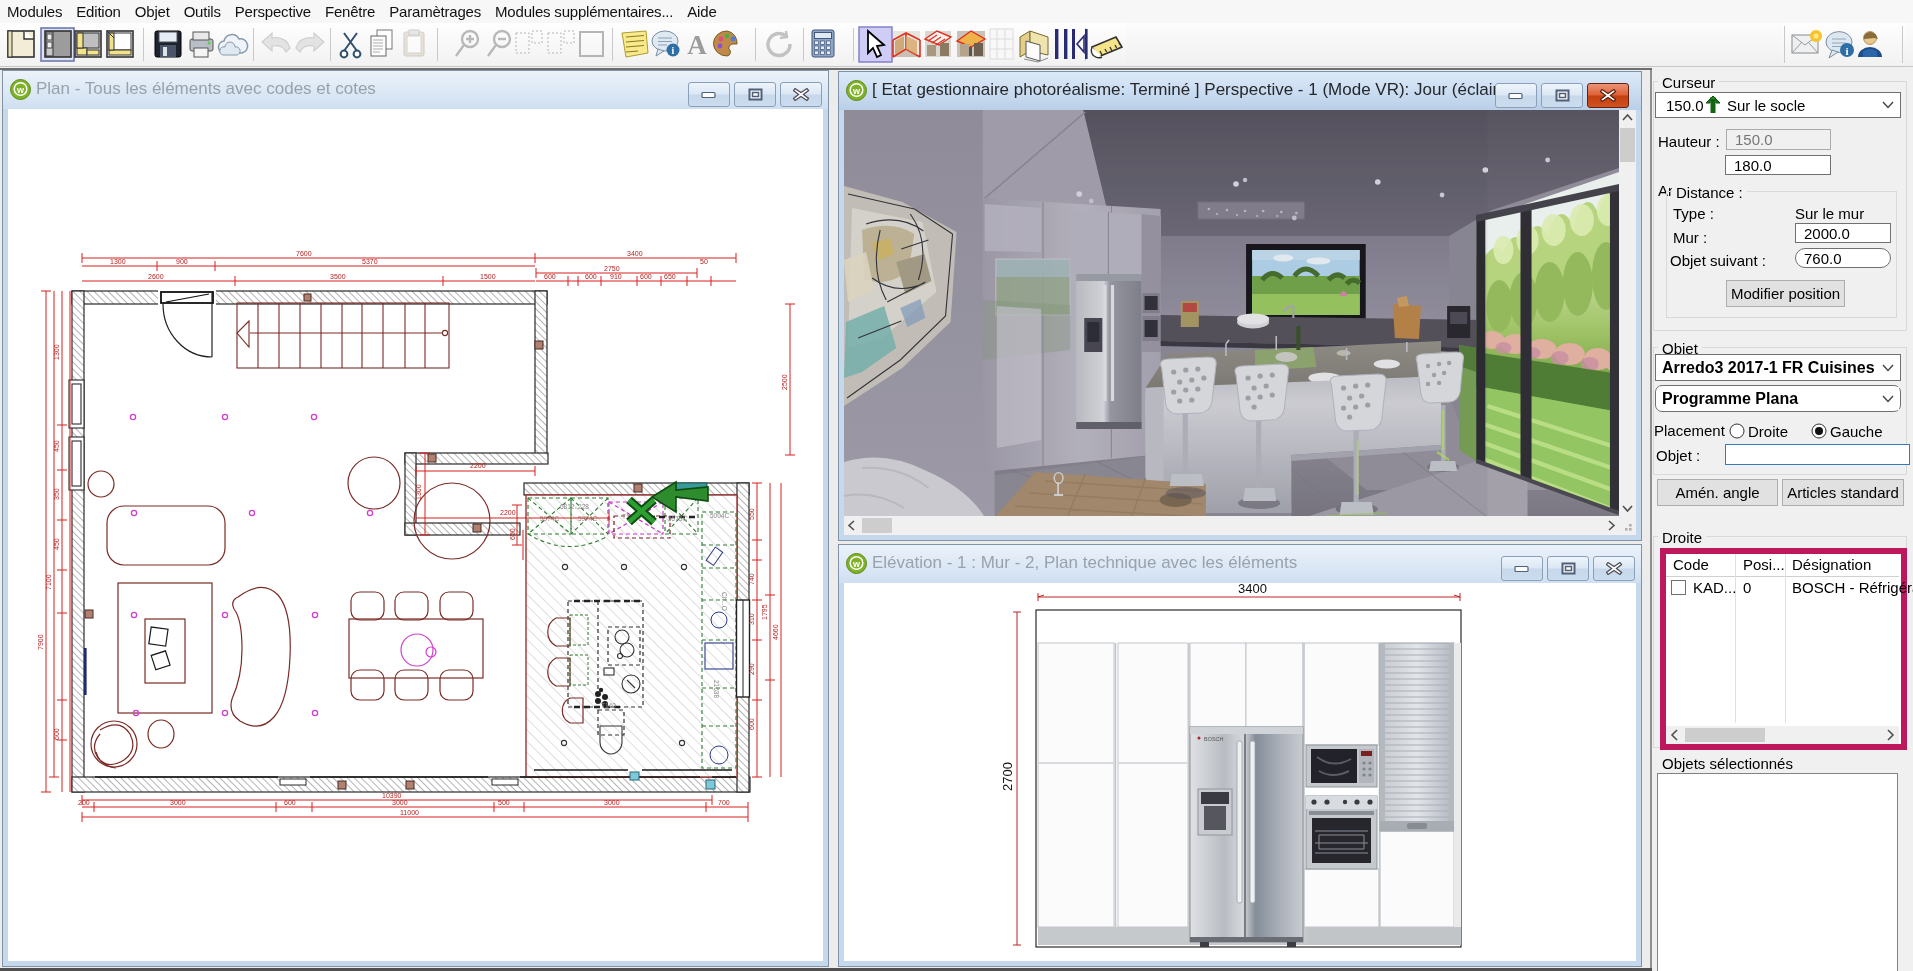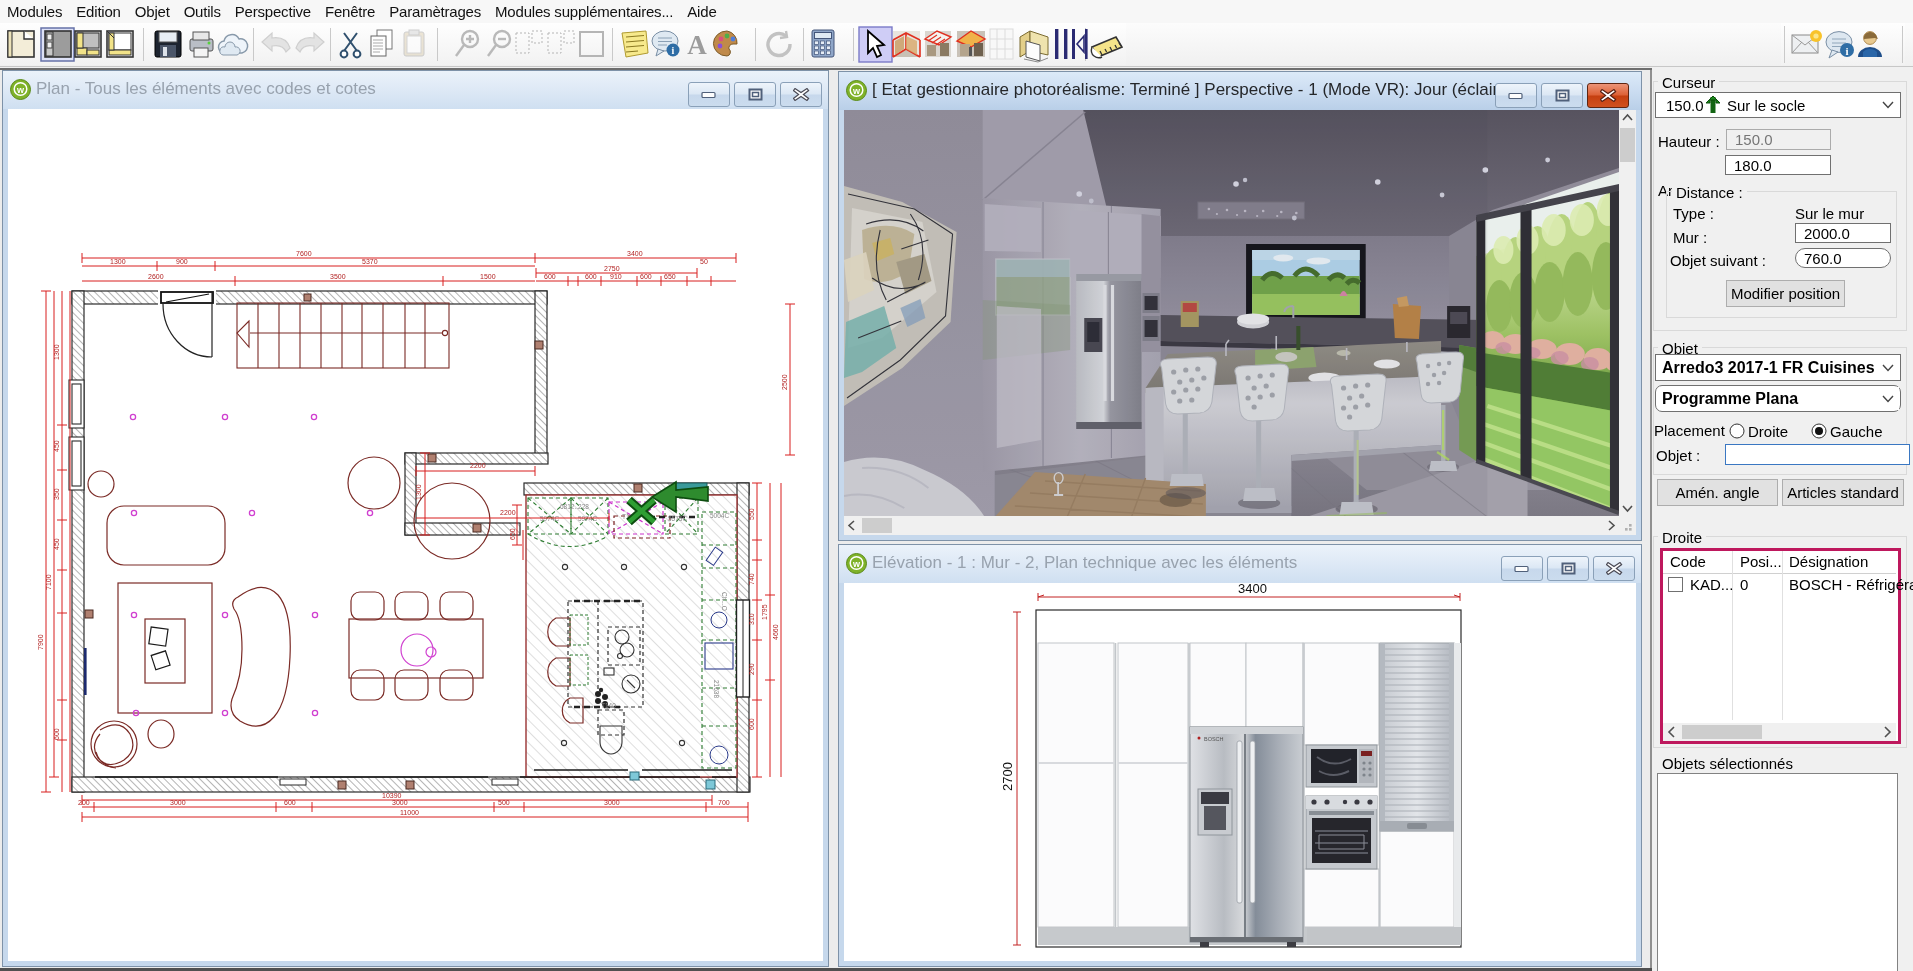--- a/index.html
+++ b/index.html
@@ -1119,21 +1119,21 @@
     <circle cx="8" cy="8" r="4" fill="#111"></circle>
   </svg>
 <div class="ptext" style="left:1830px;top:423px;">Gauche</div>
 <div class="ptext" style="left:1656px;top:447px;">Objet :</div>
 <div class="inp" style="left:1725px;top:444px;width:175px;height:18px;border-color:#3a77c2;"></div>
 <div class="btn" style="left:1657px;top:479px;width:119px;height:25px;">Amén. angle</div>
 <div class="btn" style="left:1782px;top:479px;width:120px;height:25px;">Articles standard</div>
 
 <div class="gbox" style="left:1653px;top:536px;width:252px;height:210px;"></div>
 <div class="glab" style="left:1658px;top:529px;">Droite</div>
-<div class="abs" style="left:1660px;top:548px;width:235px;height:190px;background:#fff;border:3px solid #be185d;">
+<div class="abs" style="left:1660px;top:548px;width:235px;height:190px;background:#fff;border:6px solid #be185d;">
 <div class="abs" style="left:0;top:0;width:233px;height:22px;border-bottom:1px solid #d0d0d0;font-size:15px;">
 <span style="position:absolute;left:7px;top:2px;">Code</span>
 <span style="position:absolute;left:77px;top:2px;">Posi...</span>
 <span style="position:absolute;left:126px;top:2px;">Désignation</span>
 </div>
 <div class="abs" style="left:69px;top:0;width:1px;height:169px;background:#e0e0e0;"></div>
 <div class="abs" style="left:119px;top:0;width:1px;height:169px;background:#e0e0e0;"></div>
 <div class="abs" style="left:5px;top:26px;width:13px;height:13px;background:#fff;border:1px solid #707070;"></div>
 <span style="position:absolute;left:27px;top:25px;font-size:15px;white-space:nowrap;">KAD...</span>
 <span style="position:absolute;left:77px;top:25px;font-size:15px;">0</span>

